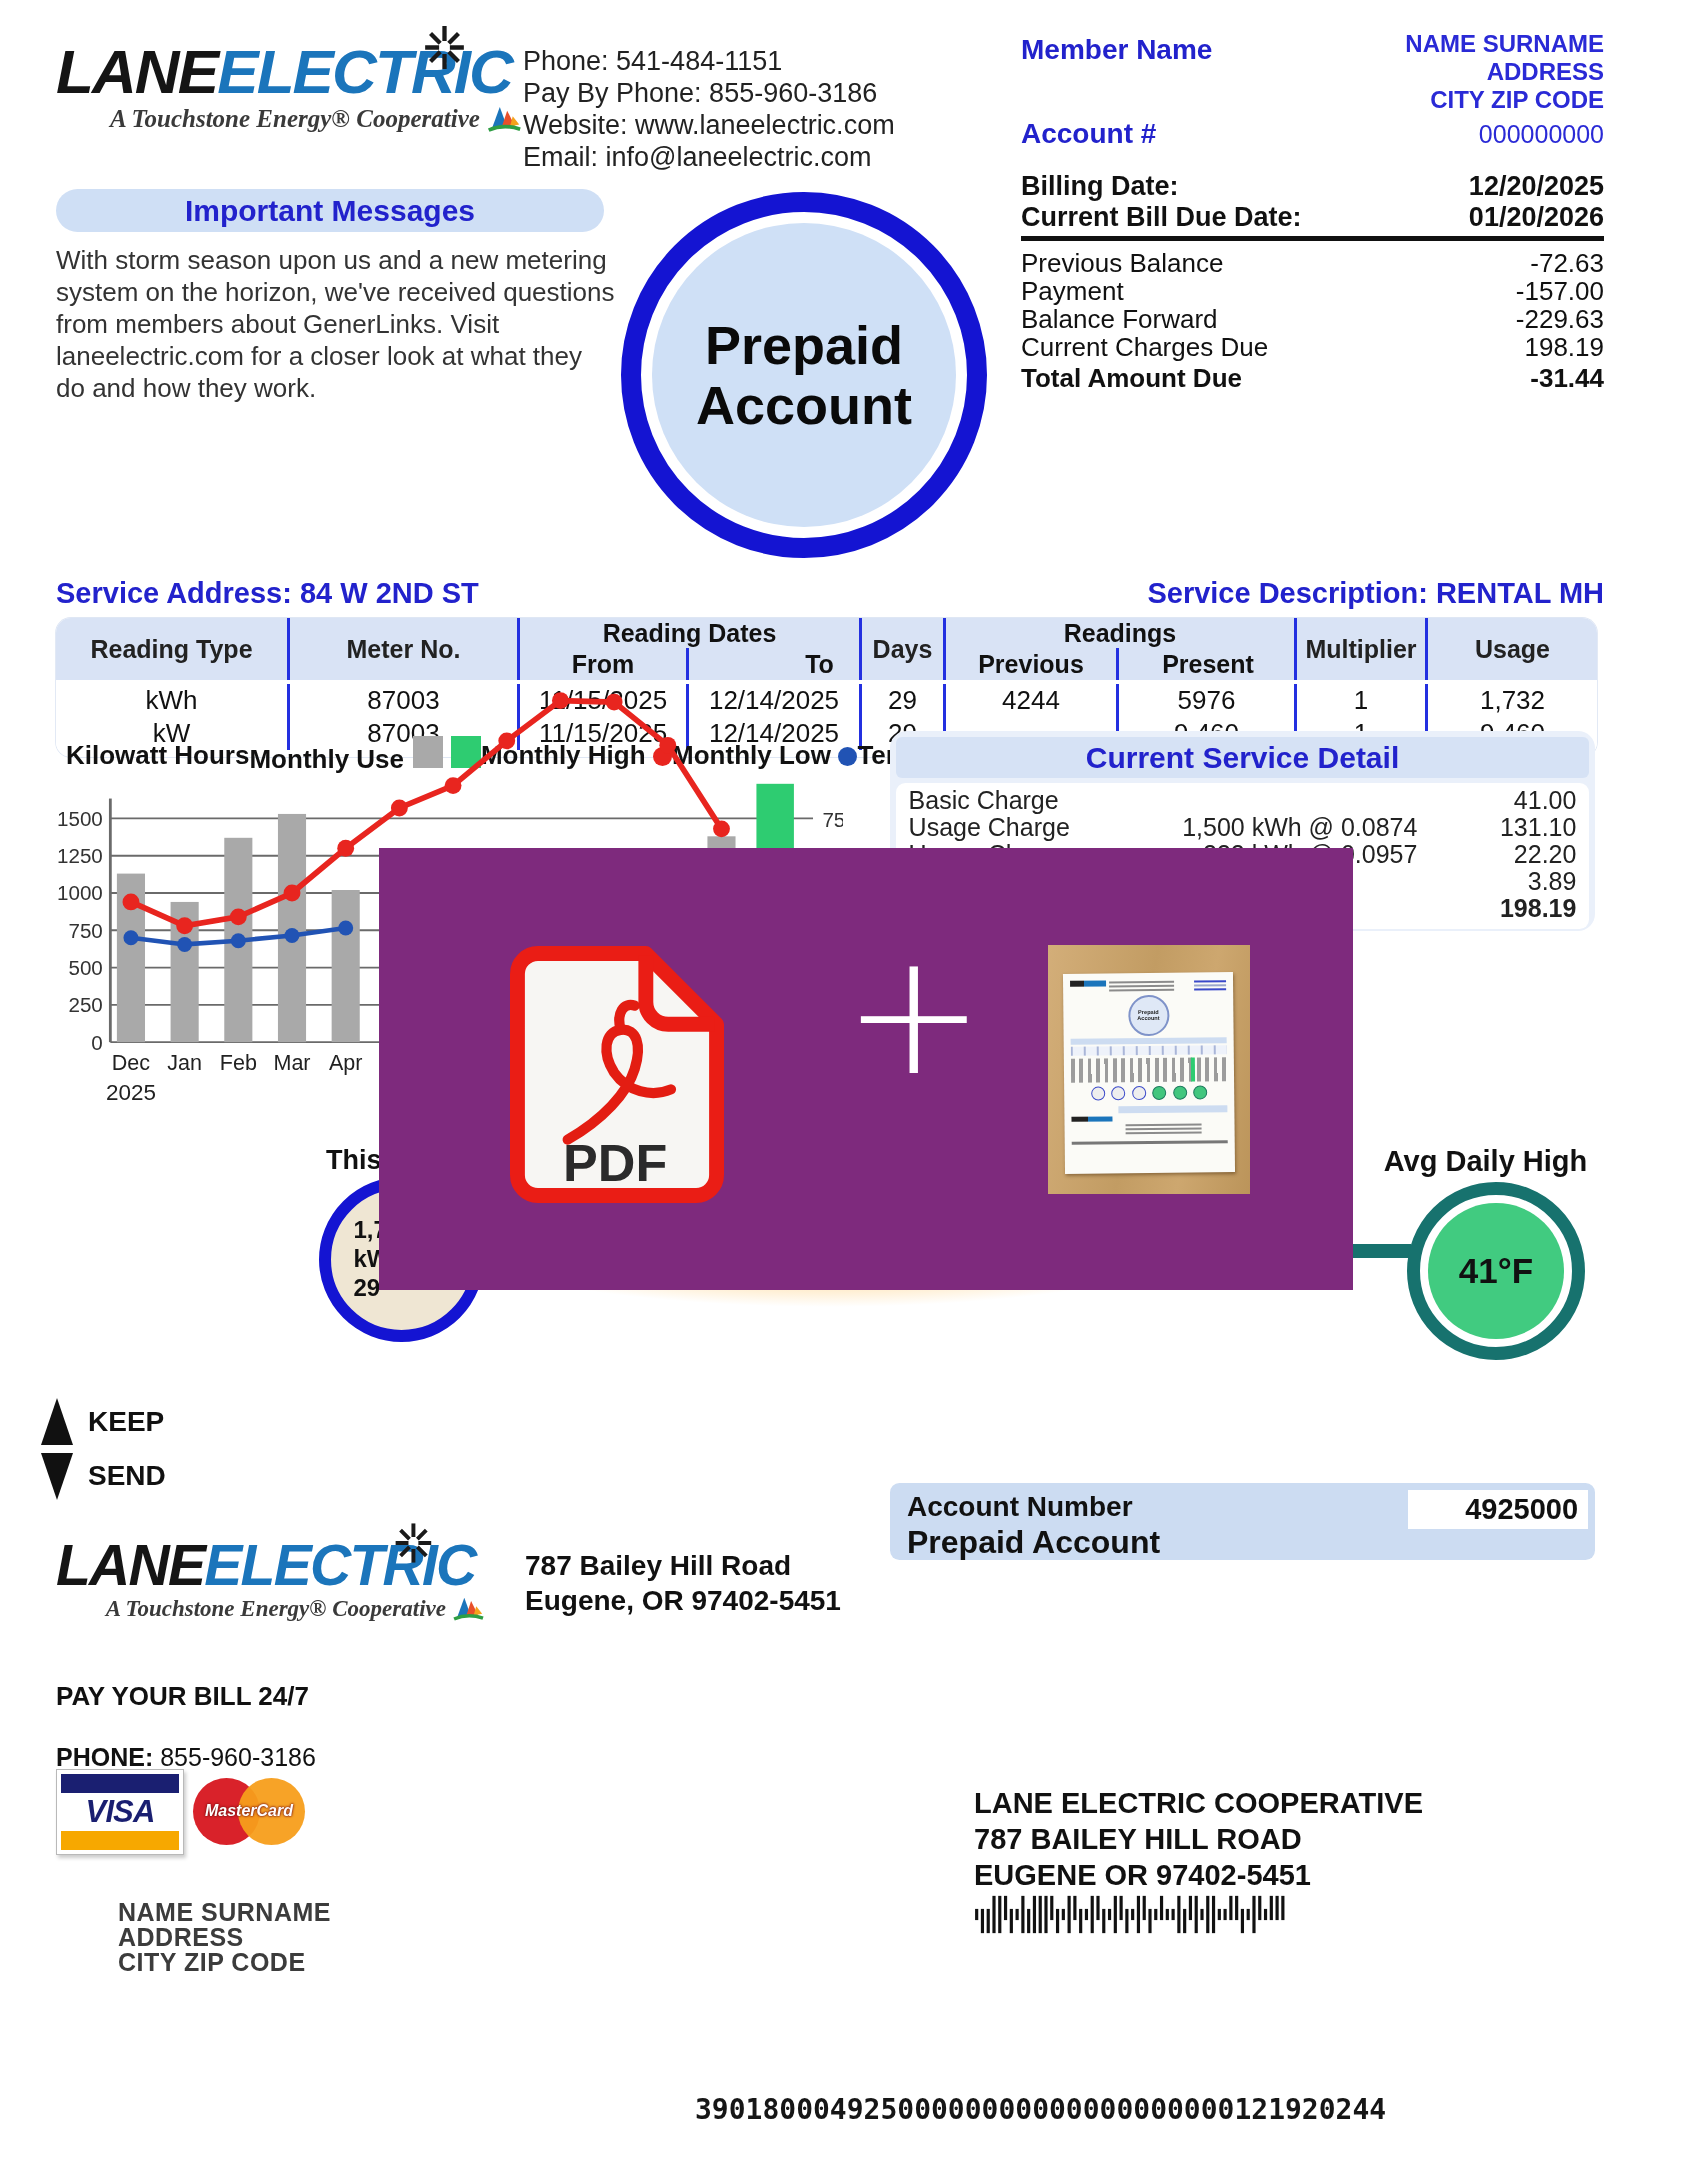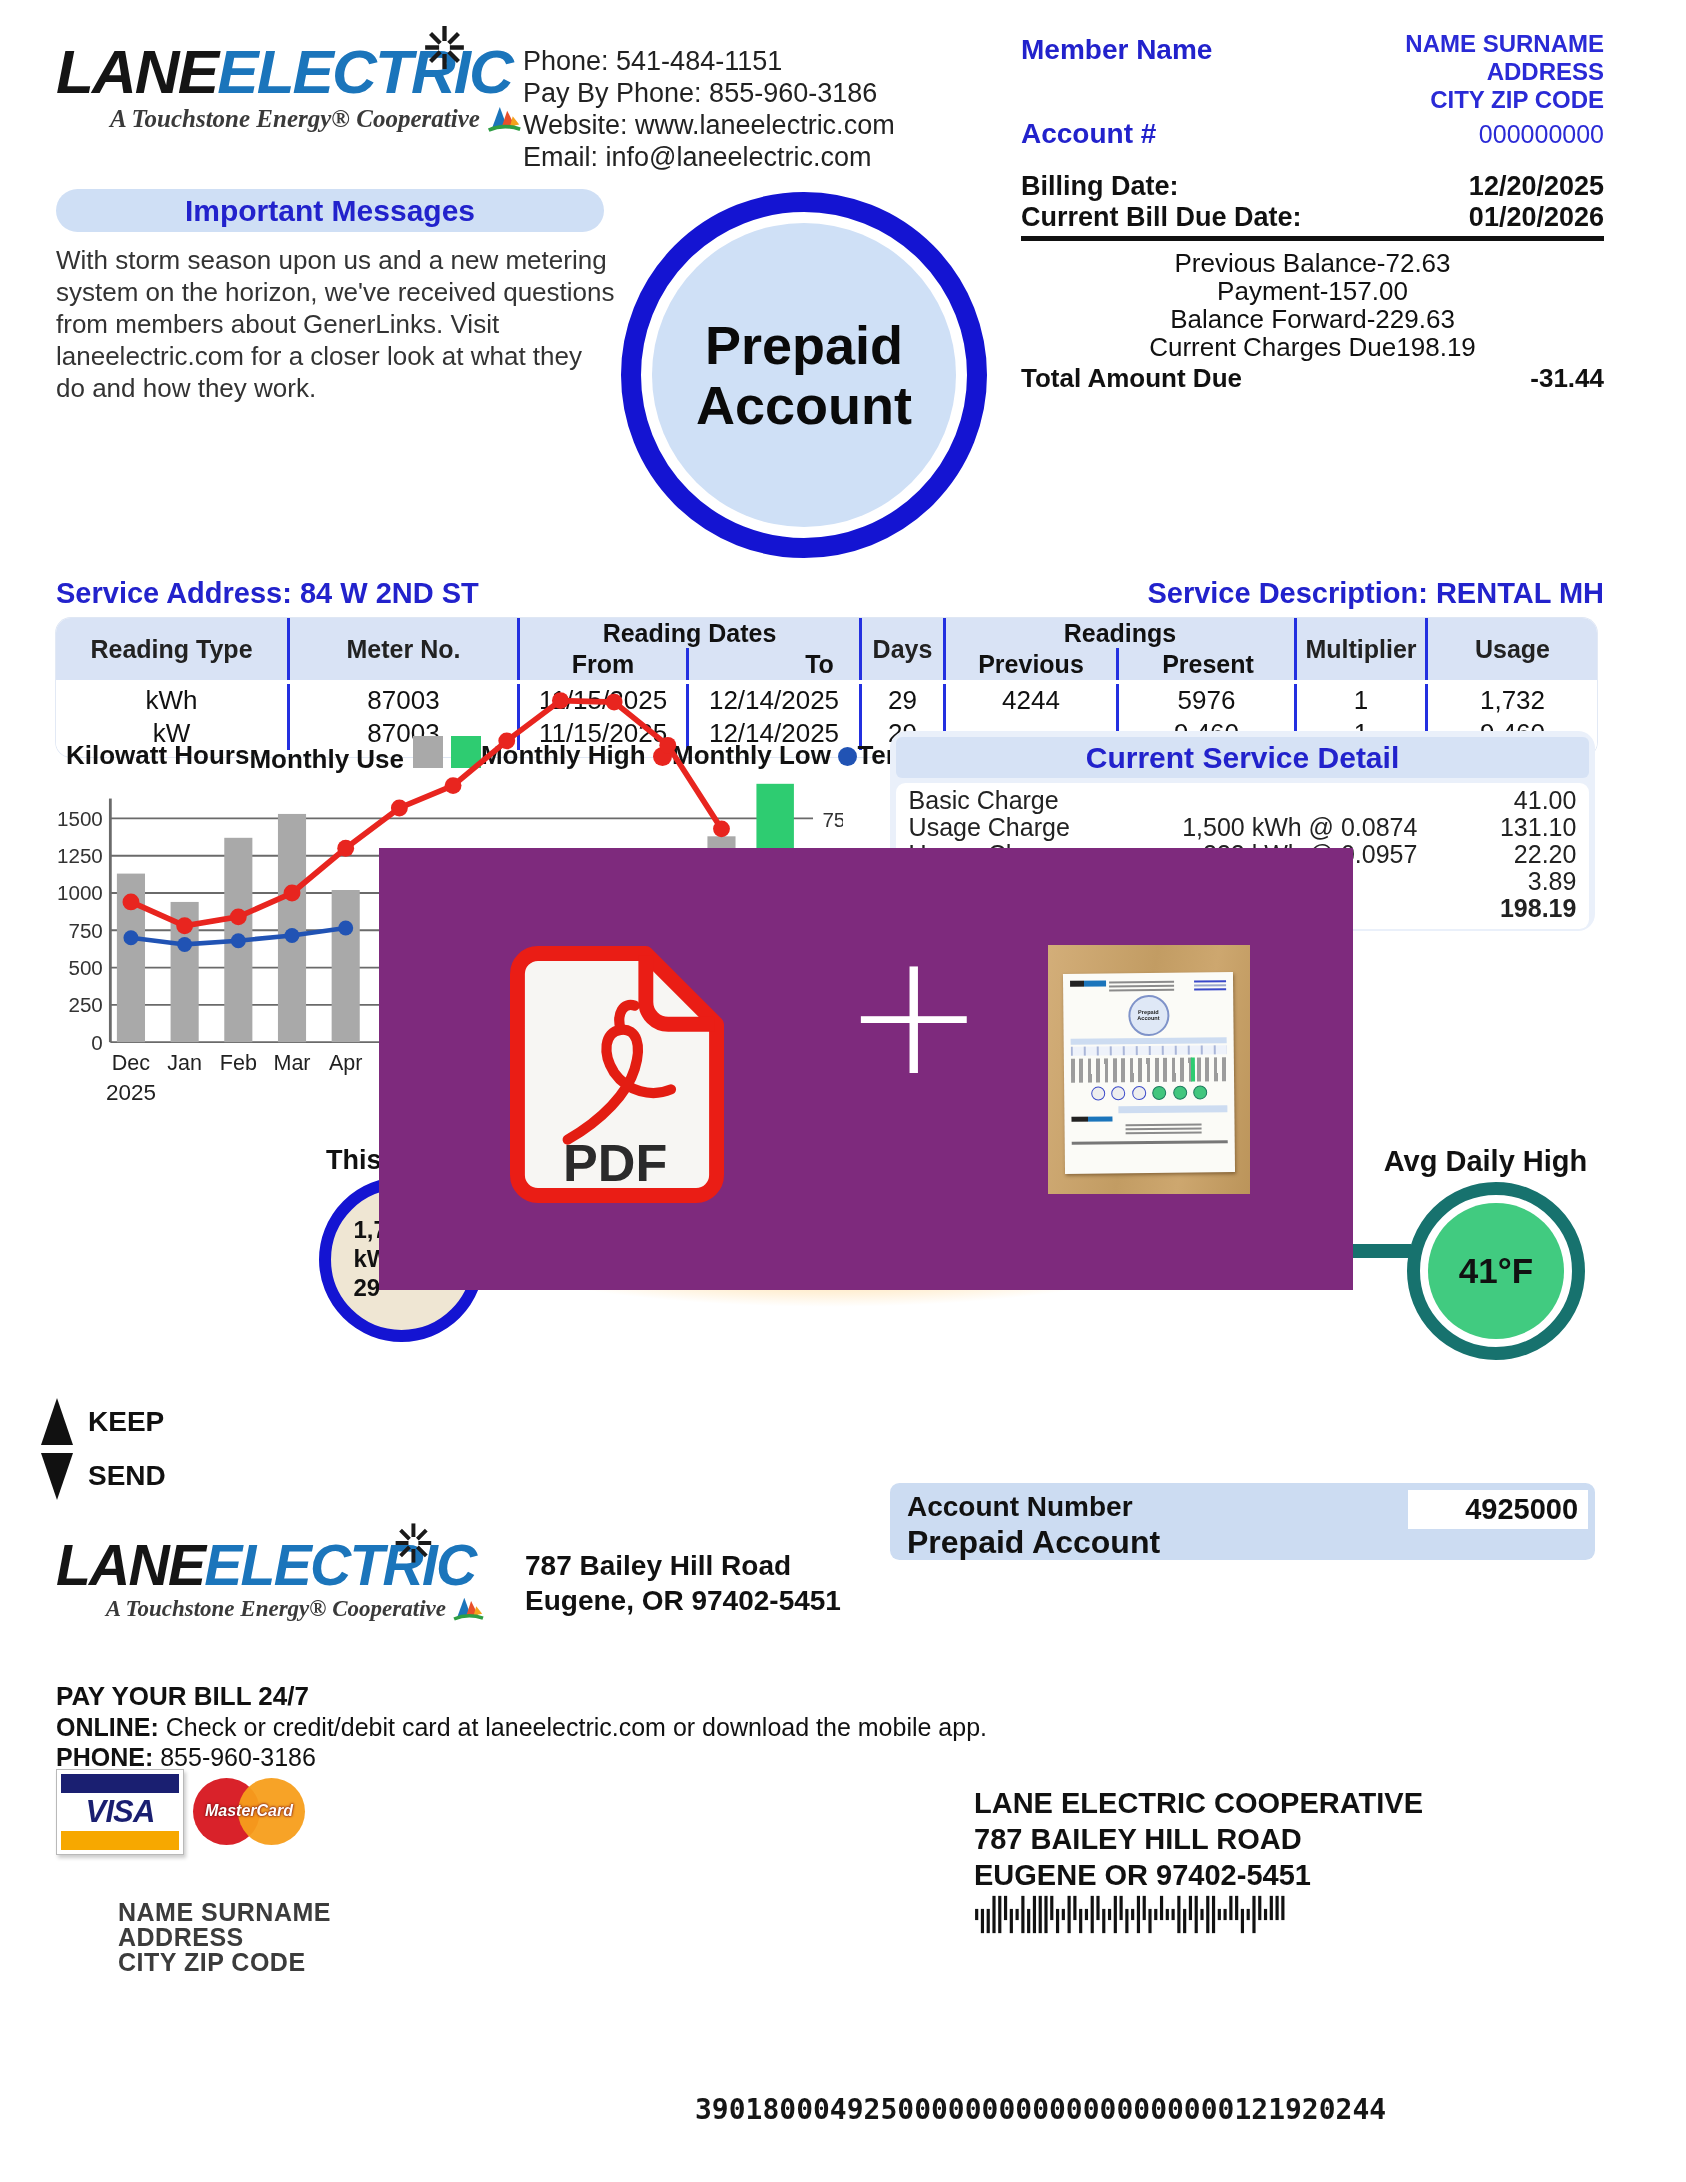--- a/index.html
+++ b/index.html
@@ -22,21 +22,21 @@
   
   .blue-label{color:#2222cc;font-weight:bold;}
   .member-label{left:1021px;top:34px;font-size:28px;}
   .member-lines{left:1021px;top:30px;width:583px;text-align:right;color:#2a2ad6;font-weight:bold;font-size:24px;line-height:28px;}
   .account-label{left:1021px;top:118px;font-size:28px;}
   .account-value{left:1021px;top:120px;width:583px;text-align:right;color:#2a2ad6;font-size:25px;}
   .bill-dates{left:1021px;top:171px;width:583px;}
   .bd-row{display:flex;justify-content:space-between;font-weight:bold;font-size:27px;line-height:31px;}
   .bd-divider{left:1021px;top:236px;width:583px;height:4.7px;background:#111;}
   #billing-rows{left:1021px;top:249px;width:583px;}
-  .brow{display:flex;justify-content:center;font-size:26px;line-height:28px;}
+  .brow{display:flex;justify-content:space-between;font-size:26px;line-height:28px;}
   .brow-total{display:flex;justify-content:space-between;font-size:26px;line-height:29px;font-weight:bold;}
 
   
   .msg-pill{left:56px;top:189px;width:548px;height:43px;background:#cfdff5;border-radius:22.5px;
             color:#2222cc;font-weight:bold;font-size:30px;text-align:center;line-height:43px;}
   .msg-body{left:56px;top:244px;width:562px;font-size:26px;line-height:32px;color:#333;}
 
   
   .prepaid-outer{left:621px;top:192px;width:326px;height:326px;border:20.6px solid #1414d2;border-radius:50%;background:#fff;}
   .prepaid-inner{position:absolute;left:11.2px;top:11.2px;right:11.2px;bottom:11.2px;border-radius:50%;background:#cfe0f6;
@@ -496,23 +496,20 @@
       </svg>
     </div>
   </div>
 
   <div class="abs remit-addr">
     <div>787 Bailey Hill Road</div>
     <div>Eugene, OR 97402-5451</div>
   </div>
 
   <div class="abs pay-title">PAY YOUR BILL 24/7</div>
-  <div class="abs pay-line">
-    <span class="bold">ONLINE:</span><span> Check or credit/debit card at laneelectric.com or download the mobile app.</span>
-  </div>
   <div class="abs pay-line2">
     <span class="bold">PHONE:</span><span> 855-960-3186</span>
   </div>
 
   <div class="abs visa">
     <div class="vt"></div>
     <div class="vw">VISA</div>
     <div class="vb"></div>
   </div>
   <div class="abs mc">

